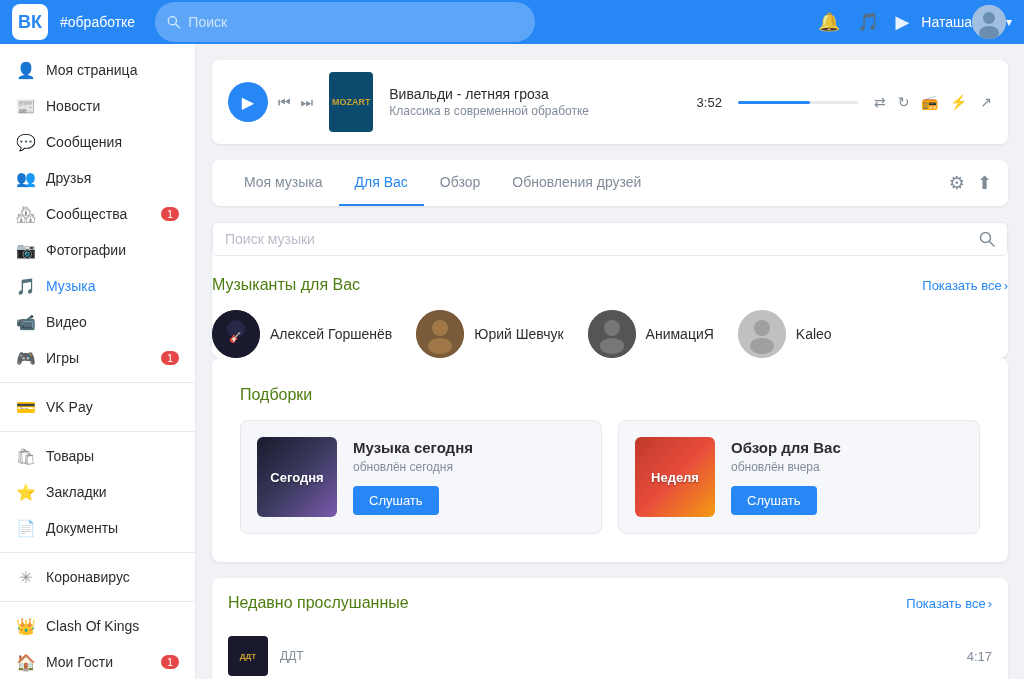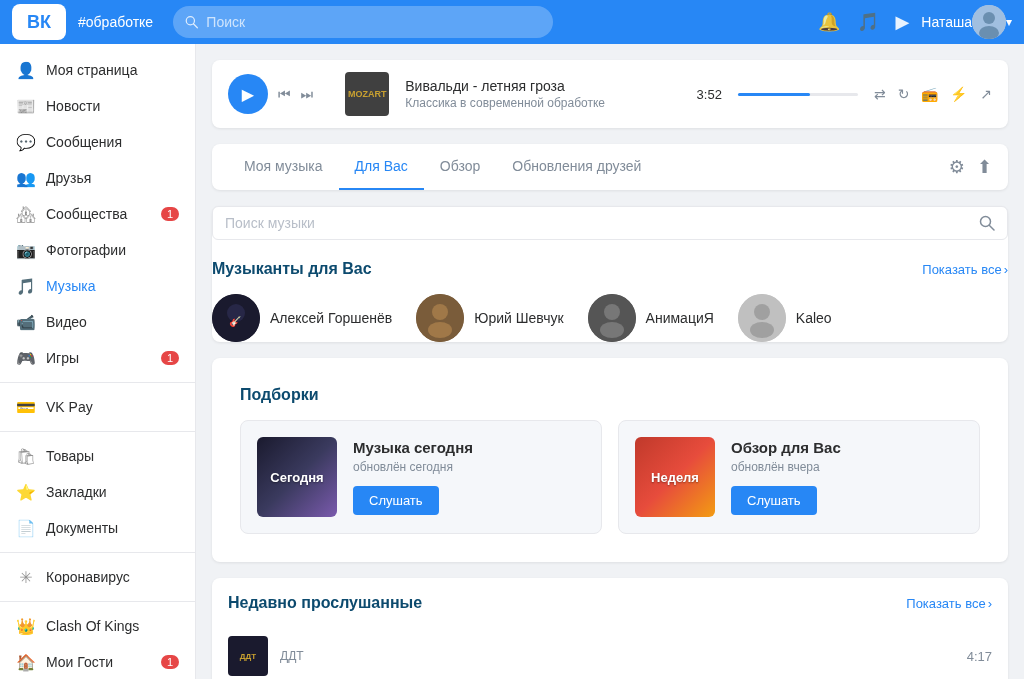--- a/index.html
+++ b/index.html
@@ -9,36 +9,36 @@
     .top-nav {
       background: #2787f5;
       height: 44px;
       display: flex;
       align-items: center;
       padding: 0 12px;
       gap: 12px;
       position: fixed; top: 0; left: 0; right: 0; z-index: 100;
     }
     .top-nav-logo {
-      width: 54px; height: 36px;
+      width: 36px; height: 36px;
       background: #fff;
       border-radius: 8px;
       display: flex; align-items: center; justify-content: center;
       color: #2787f5; font-weight: bold; font-size: 18px;
       flex-shrink: 0;
     }
     .top-nav-hashtag {
       color: #fff; font-size: 14px; font-weight: 500;
       white-space: nowrap;
     }
     .top-nav-search {
       flex: 1; max-width: 380px;
       background: rgba(255,255,255,0.25);
       border-radius: 20px;
-      height: 32px;
+      height: 40px;
       display: flex; align-items: center; padding: 0 12px;
       gap: 8px;
       margin-left: 8px;
     }
     .top-nav-search input {
       background: transparent; border: none; outline: none;
       color: #fff; font-size: 14px; width: 100%;
     }
     .top-nav-search input::placeholder { color: rgba(255,255,255,0.7); }
     .top-nav-icons { display: flex; align-items: center; gap: 16px; margin-left: auto; }
@@ -102,25 +102,25 @@
     }
     .player-controls { display: flex; align-items: center; gap: 10px; }
     .player-play-btn {
       width: 40px; height: 40px; border-radius: 50%;
       background: #2787f5; border: none;
       display: flex; align-items: center; justify-content: center;
       color: #fff; font-size: 16px; cursor: pointer; flex-shrink: 0;
     }
     .player-prev, .player-next { color: #818c99; cursor: pointer; font-size: 14px; }
     .player-thumb {
-      width: 44px; height: 44px; border-radius: 4px;
-      background: #404040;
+      width: 44px; height: 60px; border-radius: 4px;
+      background: #0c4a6e;
       display: flex; align-items: center; justify-content: center;
       color: #c8a030; font-size: 11px; font-weight: bold; text-align: center;
-      flex-shrink: 0; overflow: hidden; margin-left: 16px;
+      flex-shrink: 0; overflow: hidden;
     }
     .player-info { flex: 1; }
     .player-title { font-size: 14px; font-weight: 500; color: #2c2d2e; }
     .player-subtitle { font-size: 12px; color: #818c99; margin-top: 2px; }
     .player-time { font-size: 13px; color: #2c2d2e; white-space: nowrap; }
     .player-progress {
       width: 120px; height: 3px; background: #e7e8ec; border-radius: 2px; position: relative;
     }
     .player-progress-fill { height: 100%; background: #2787f5; border-radius: 2px; width: 60%; }
     .player-extra-controls { display: flex; align-items: center; gap: 12px; color: #818c99; font-size: 16px; }
@@ -161,41 +161,40 @@
     .music-search-bar input {
       flex: 1; border: none; outline: none; font-size: 14px; color: #2c2d2e;
     }
     .music-search-bar input::placeholder { color: #b8bec8; }
 
     
     .section-header {
       display: flex; align-items: center; justify-content: space-between;
       margin-bottom: 16px;
     }
-    .section-title { font-size: 16px; font-weight: 700; color: #0c4a6e; }
+    .section-title { font-size: 16px; font-weight: 400; color: #4d7c0f; }
     .show-all-link { font-size: 13px; color: #2787f5; cursor: pointer; display: flex; align-items: center; gap: 2px; }
     .artists-row { display: flex; gap: 24px; align-items: center; flex-wrap: wrap; }
     .artist-item { display: flex; align-items: center; gap: 10px; cursor: pointer; }
     .artist-avatar {
       width: 48px; height: 48px; border-radius: 50%;
       background: #c4c4c4; overflow: hidden; flex-shrink: 0;
       display: flex; align-items: center; justify-content: center;
     }
     .artist-name { font-size: 14px; color: #2c2d2e; }
 
     
     .av-dark { background: #1a1a2e; }
     .av-brown { background: #7a5c3a; }
 
     
     .collections-section {
       background: #fff;
       border-radius: 8px;
       padding: 28px;
-      margin-top: 16px;
       box-shadow: 0 1px 3px rgba(0,0,0,0.08);
     }
     .collections-grid { display: flex; gap: 16px; flex-wrap: wrap; }
     .collection-card {
       background: #f5f7fa;
       border-radius: 8px;
       padding: 16px;
       display: flex; align-items: center; gap: 16px;
       flex: 1; min-width: 260px;
       border: 1px solid #e7e8ec;

